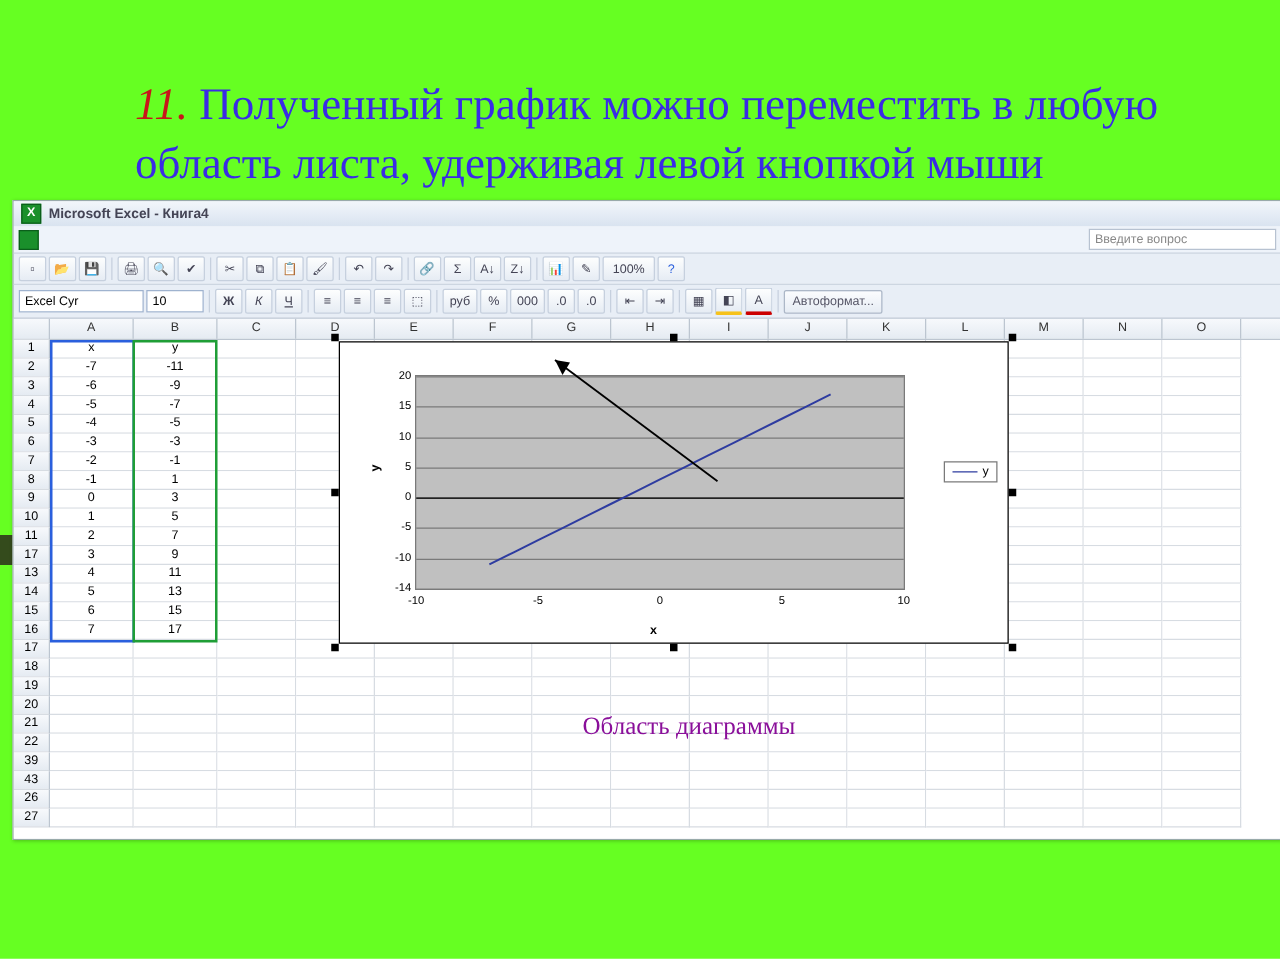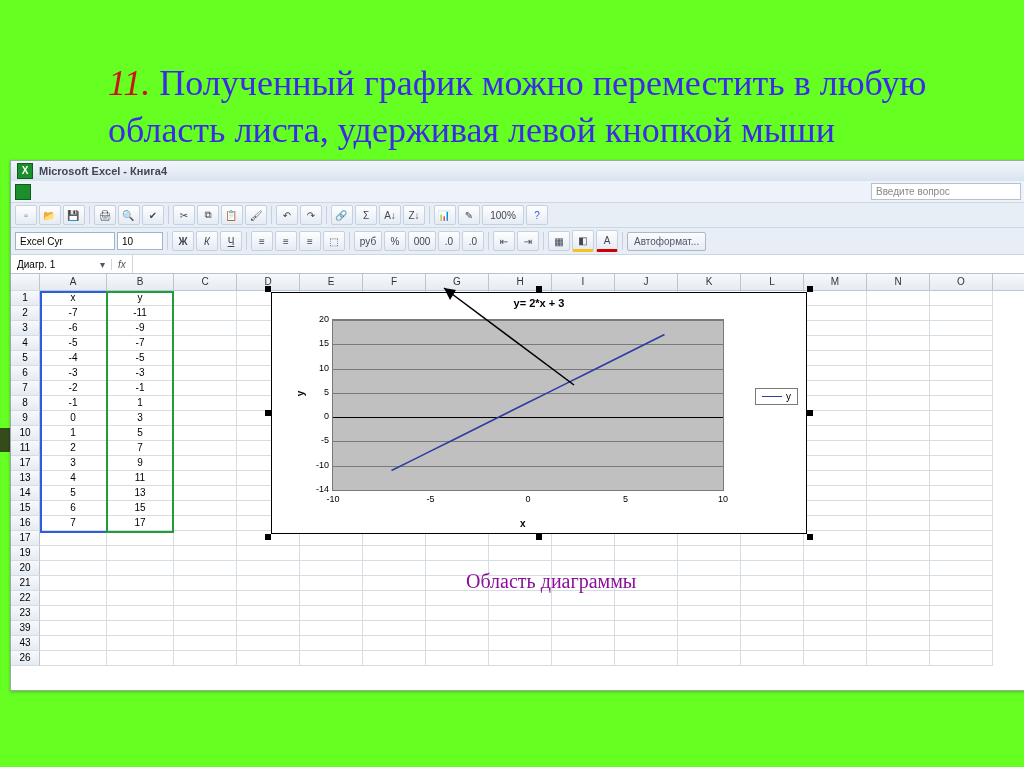--- a/index.html
+++ b/index.html
@@ -314,28 +314,20 @@
     <div class="tbtn">⇤</div>
     <div class="tbtn">⇥</div>
     <div class="sep"></div>
     <div class="tbtn">▦</div>
     <div class="tbtn" style="border-bottom:3px solid #f6c21c">◧</div>
     <div class="tbtn" style="border-bottom:3px solid #c00">A</div>
     <div class="sep"></div>
     <div class="autofmt">Автоформат...</div>
   </div>
 
-  <div class="formula">
-    <div class="namebox">
-      <span>Диагр. 1</span>
-      <span style="margin-left:auto;color:#556">▾</span>
-    </div>
-    <div class="fxlabel">fx</div>
-    <div style="flex:1;border-left:1px solid #cdd6e1;height:100%"></div>
-  </div>
 
   <div class="grid">
     <div class="colheads" id="colheads">
       <div class="rowhead" style="height:16px"></div>
     <div class="ch" style="width: 66px;">A</div>
         <div class="ch" style="width: 66px;">B</div>
         <div class="ch" style="width: 62px;">C</div>
         <div class="ch" style="width: 62px;">D</div>
         <div class="ch" style="width: 62px;">E</div>
         <div class="ch" style="width: 62px;">F</div>
@@ -650,20 +642,38 @@
           <div class="cell" style="width: 62px;"></div>
           <div class="cell" style="width: 62px;"></div>
           <div class="cell" style="width: 62px;"></div>
           <div class="cell" style="width: 62px;"></div>
           <div class="cell" style="width: 62px;"></div>
           <div class="cell" style="width: 62px;"></div>
           <div class="cell" style="width: 62px;"></div>
           <div class="cell" style="width: 62px;"></div>
         </div>
         <div class="row">
+          <div class="rowhead">18</div>
+          <div class="cell" style="width: 66px;"></div>
+          <div class="cell" style="width: 66px;"></div>
+          <div class="cell" style="width: 62px;"></div>
+          <div class="cell" style="width: 62px;"></div>
+          <div class="cell" style="width: 62px;"></div>
+          <div class="cell" style="width: 62px;"></div>
+          <div class="cell" style="width: 62px;"></div>
+          <div class="cell" style="width: 62px;"></div>
+          <div class="cell" style="width: 62px;"></div>
+          <div class="cell" style="width: 62px;"></div>
+          <div class="cell" style="width: 62px;"></div>
+          <div class="cell" style="width: 62px;"></div>
+          <div class="cell" style="width: 62px;"></div>
+          <div class="cell" style="width: 62px;"></div>
+          <div class="cell" style="width: 62px;"></div>
+        </div>
+        <div class="row">
           <div class="rowhead">19</div>
           <div class="cell" style="width: 66px;"></div>
           <div class="cell" style="width: 66px;"></div>
           <div class="cell" style="width: 62px;"></div>
           <div class="cell" style="width: 62px;"></div>
           <div class="cell" style="width: 62px;"></div>
           <div class="cell" style="width: 62px;"></div>
           <div class="cell" style="width: 62px;"></div>
           <div class="cell" style="width: 62px;"></div>
           <div class="cell" style="width: 62px;"></div>
@@ -722,38 +732,20 @@
           <div class="cell" style="width: 62px;"></div>
           <div class="cell" style="width: 62px;"></div>
           <div class="cell" style="width: 62px;"></div>
           <div class="cell" style="width: 62px;"></div>
           <div class="cell" style="width: 62px;"></div>
           <div class="cell" style="width: 62px;"></div>
           <div class="cell" style="width: 62px;"></div>
           <div class="cell" style="width: 62px;"></div>
         </div>
         <div class="row">
-          <div class="rowhead">23</div>
-          <div class="cell" style="width: 66px;"></div>
-          <div class="cell" style="width: 66px;"></div>
-          <div class="cell" style="width: 62px;"></div>
-          <div class="cell" style="width: 62px;"></div>
-          <div class="cell" style="width: 62px;"></div>
-          <div class="cell" style="width: 62px;"></div>
-          <div class="cell" style="width: 62px;"></div>
-          <div class="cell" style="width: 62px;"></div>
-          <div class="cell" style="width: 62px;"></div>
-          <div class="cell" style="width: 62px;"></div>
-          <div class="cell" style="width: 62px;"></div>
-          <div class="cell" style="width: 62px;"></div>
-          <div class="cell" style="width: 62px;"></div>
-          <div class="cell" style="width: 62px;"></div>
-          <div class="cell" style="width: 62px;"></div>
-        </div>
-        <div class="row">
           <div class="rowhead">39</div>
           <div class="cell" style="width: 66px;"></div>
           <div class="cell" style="width: 66px;"></div>
           <div class="cell" style="width: 62px;"></div>
           <div class="cell" style="width: 62px;"></div>
           <div class="cell" style="width: 62px;"></div>
           <div class="cell" style="width: 62px;"></div>
           <div class="cell" style="width: 62px;"></div>
           <div class="cell" style="width: 62px;"></div>
           <div class="cell" style="width: 62px;"></div>
@@ -777,20 +769,38 @@
           <div class="cell" style="width: 62px;"></div>
           <div class="cell" style="width: 62px;"></div>
           <div class="cell" style="width: 62px;"></div>
           <div class="cell" style="width: 62px;"></div>
           <div class="cell" style="width: 62px;"></div>
           <div class="cell" style="width: 62px;"></div>
           <div class="cell" style="width: 62px;"></div>
         </div>
         <div class="row">
           <div class="rowhead">26</div>
+          <div class="cell" style="width: 66px;"></div>
+          <div class="cell" style="width: 66px;"></div>
+          <div class="cell" style="width: 62px;"></div>
+          <div class="cell" style="width: 62px;"></div>
+          <div class="cell" style="width: 62px;"></div>
+          <div class="cell" style="width: 62px;"></div>
+          <div class="cell" style="width: 62px;"></div>
+          <div class="cell" style="width: 62px;"></div>
+          <div class="cell" style="width: 62px;"></div>
+          <div class="cell" style="width: 62px;"></div>
+          <div class="cell" style="width: 62px;"></div>
+          <div class="cell" style="width: 62px;"></div>
+          <div class="cell" style="width: 62px;"></div>
+          <div class="cell" style="width: 62px;"></div>
+          <div class="cell" style="width: 62px;"></div>
+        </div>
+        <div class="row">
+          <div class="rowhead">27</div>
           <div class="cell" style="width: 66px;"></div>
           <div class="cell" style="width: 66px;"></div>
           <div class="cell" style="width: 62px;"></div>
           <div class="cell" style="width: 62px;"></div>
           <div class="cell" style="width: 62px;"></div>
           <div class="cell" style="width: 62px;"></div>
           <div class="cell" style="width: 62px;"></div>
           <div class="cell" style="width: 62px;"></div>
           <div class="cell" style="width: 62px;"></div>
           <div class="cell" style="width: 62px;"></div>
@@ -809,21 +819,20 @@
       <div class="chart-handles">
         <div class="ch-h" style="top:-3px;left:-3px"></div>
         <div class="ch-h" style="top:-3px;left:50%;margin-left:-3px"></div>
         <div class="ch-h" style="top:-3px;right:-3px"></div>
         <div class="ch-h" style="top:50%;left:-3px;margin-top:-3px"></div>
         <div class="ch-h" style="top:50%;right:-3px;margin-top:-3px"></div>
         <div class="ch-h" style="bottom:-3px;left:-3px"></div>
         <div class="ch-h" style="bottom:-3px;left:50%;margin-left:-3px"></div>
         <div class="ch-h" style="bottom:-3px;right:-3px"></div>
       </div>
-      <div class="chart-title">y= 2*x + 3</div>
       <div class="axis-label-y">y</div>
       <div class="plot" id="plot">
           <div class="hgrid" style="top: 170px;"></div>
           <div class="ytick" style="top: 164px;">-14</div>
           <div class="hgrid" style="top: 145.714px;"></div>
           <div class="ytick" style="top: 139.714px;">-10</div>
           <div class="hgrid" style="top: 121.429px;"></div>
           <div class="ytick" style="top: 115.429px;">-5</div>
           <div class="hgrid" style="top: 97.1429px;"></div>
           <div class="ytick" style="top: 91.1429px;">0</div>

